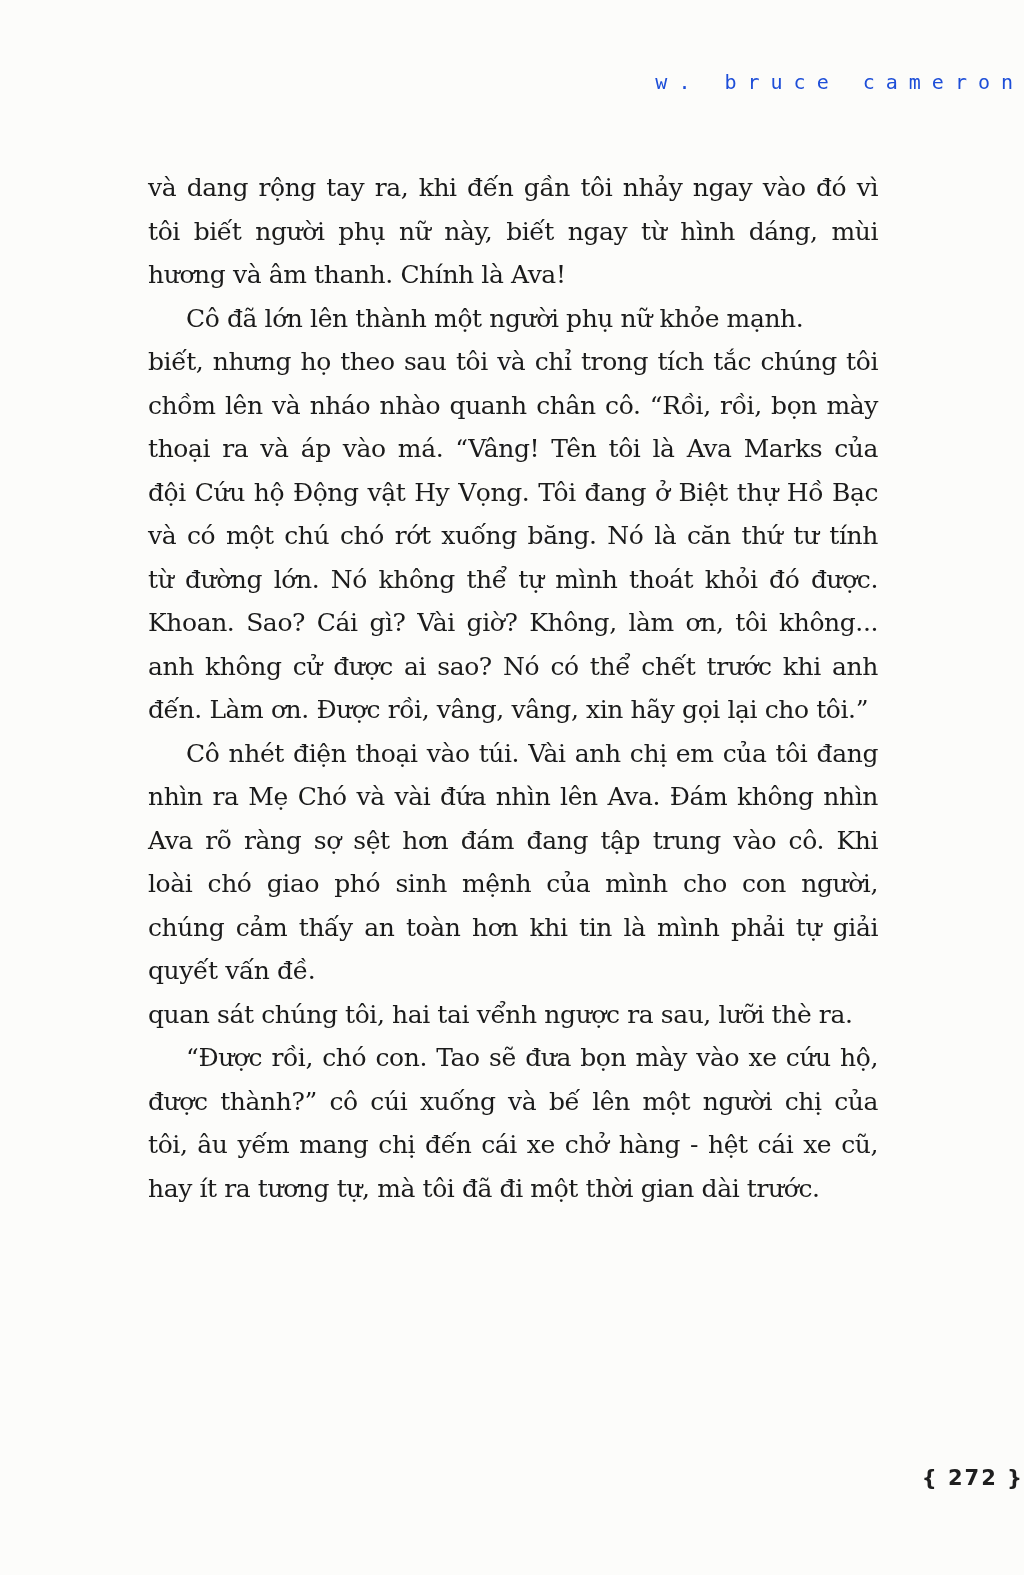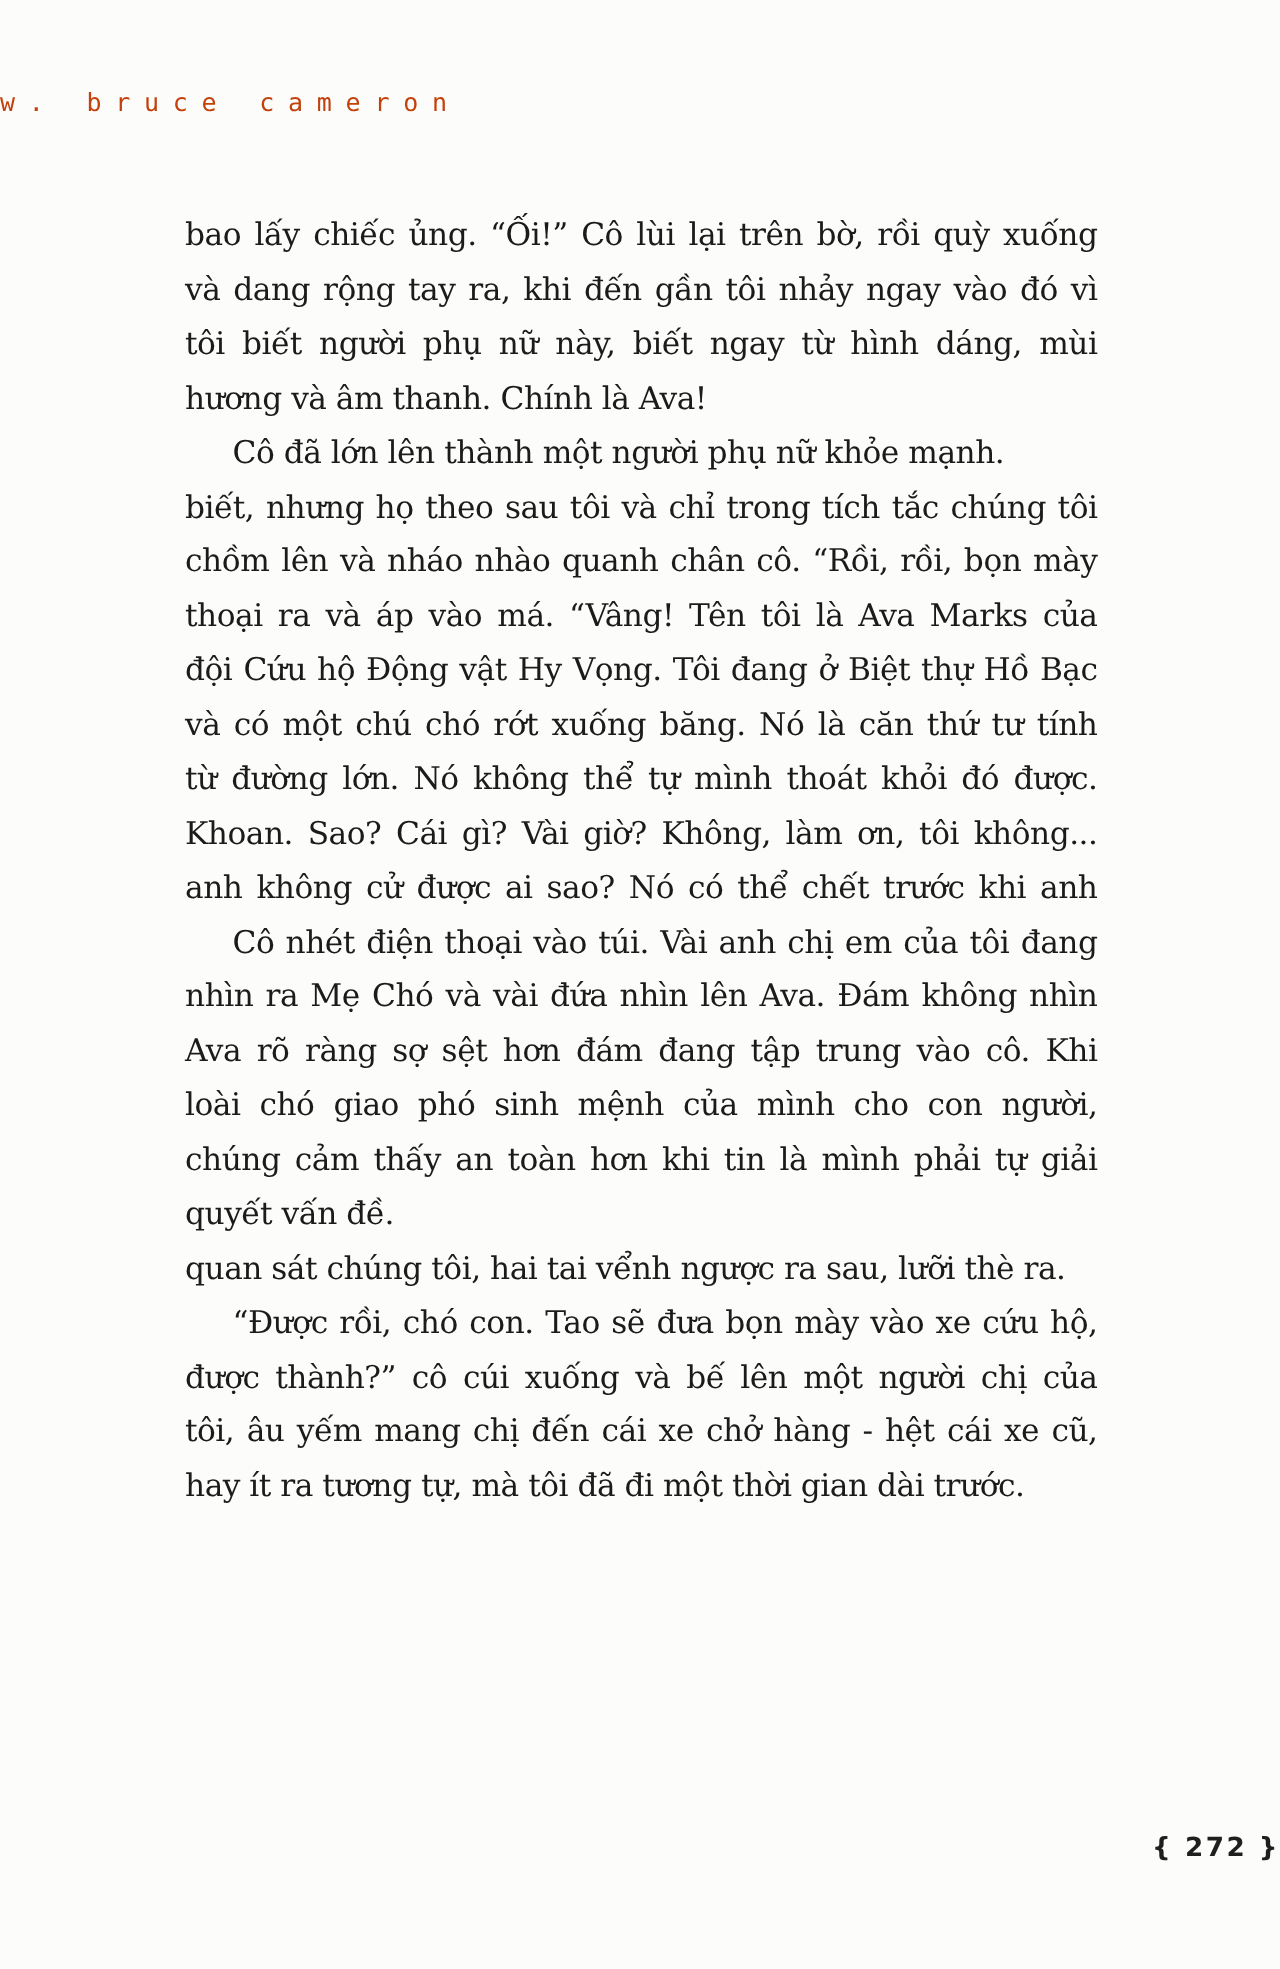--- a/index.html
+++ b/index.html
@@ -13,25 +13,25 @@
     background: #fcfcfa;
     overflow: hidden;
     font-family: "DejaVu Serif", serif;
     color: #1b1b1b;
   }
   .running-header {
     position: absolute;
     top: 70px;
     left: 0;
     width: 100%;
-    text-align: left;
+    text-align: right;
     font-family: "DejaVu Sans Mono", monospace;
     font-size: 20px;
     letter-spacing: 11px;
-    color: #c2410c;
+    color: #1d4ed8;
   }
   .text-block {
     position: absolute;
     top: 166px;
     left: 148px;
     width: 730px;
   }
   .para {
     margin: 0;
   }
@@ -63,37 +63,37 @@
   }
 </style>
 </head>
 <body>
 
 <div class="page">
   <div class="running-header" style="letter-spacing: 11px;">w. bruce cameron</div>
 
   <div class="text-block">
       <div class="para">
-        <div class="line">bao lấy chiếc ủng. “Ối!” Cô lùi lại trên bờ, rồi quỳ xuống</div>
         <div class="line">và dang rộng tay ra, khi đến gần tôi nhảy ngay vào đó vì</div>
         <div class="line">tôi biết người phụ nữ này, biết ngay từ hình dáng, mùi</div>
         <div class="line last">hương và âm thanh. Chính là Ava!</div>
       </div>
       <div class="para">
         <div class="line last first-indent">Cô đã lớn lên thành một người phụ nữ khỏe mạnh.</div>
       </div>
       <div class="para">
         <div class="line">biết, nhưng họ theo sau tôi và chỉ trong tích tắc chúng tôi</div>
         <div class="line">chồm lên và nháo nhào quanh chân cô. “Rồi, rồi, bọn mày</div>
         <div class="line">thoại ra và áp vào má. “Vâng! Tên tôi là Ava Marks của</div>
         <div class="line">đội Cứu hộ Động vật Hy Vọng. Tôi đang ở Biệt thự Hồ Bạc</div>
         <div class="line">và có một chú chó rớt xuống băng. Nó là căn thứ tư tính</div>
         <div class="line">từ đường lớn. Nó không thể tự mình thoát khỏi đó được.</div>
         <div class="line">Khoan. Sao? Cái gì? Vài giờ? Không, làm ơn, tôi không...</div>
         <div class="line">anh không cử được ai sao? Nó có thể chết trước khi anh</div>
+        <div class="line last">đến. Làm ơn. Được rồi, vâng, vâng, xin hãy gọi lại cho tôi.”</div>
       </div>
       <div class="para">
         <div class="line first-indent">Cô nhét điện thoại vào túi. Vài anh chị em của tôi đang</div>
         <div class="line">nhìn ra Mẹ Chó và vài đứa nhìn lên Ava. Đám không nhìn</div>
         <div class="line">Ava rõ ràng sợ sệt hơn đám đang tập trung vào cô. Khi</div>
         <div class="line">loài chó giao phó sinh mệnh của mình cho con người,</div>
         <div class="line">chúng cảm thấy an toàn hơn khi tin là mình phải tự giải</div>
         <div class="line last">quyết vấn đề.</div>
       </div>
       <div class="para">

